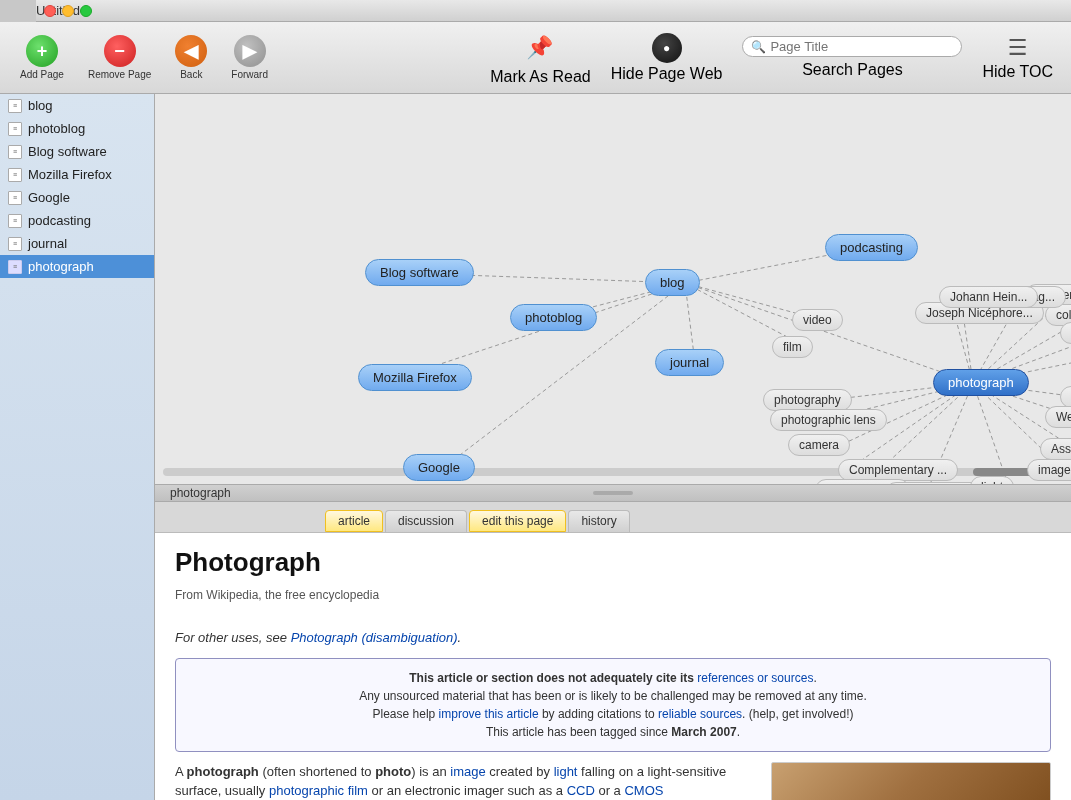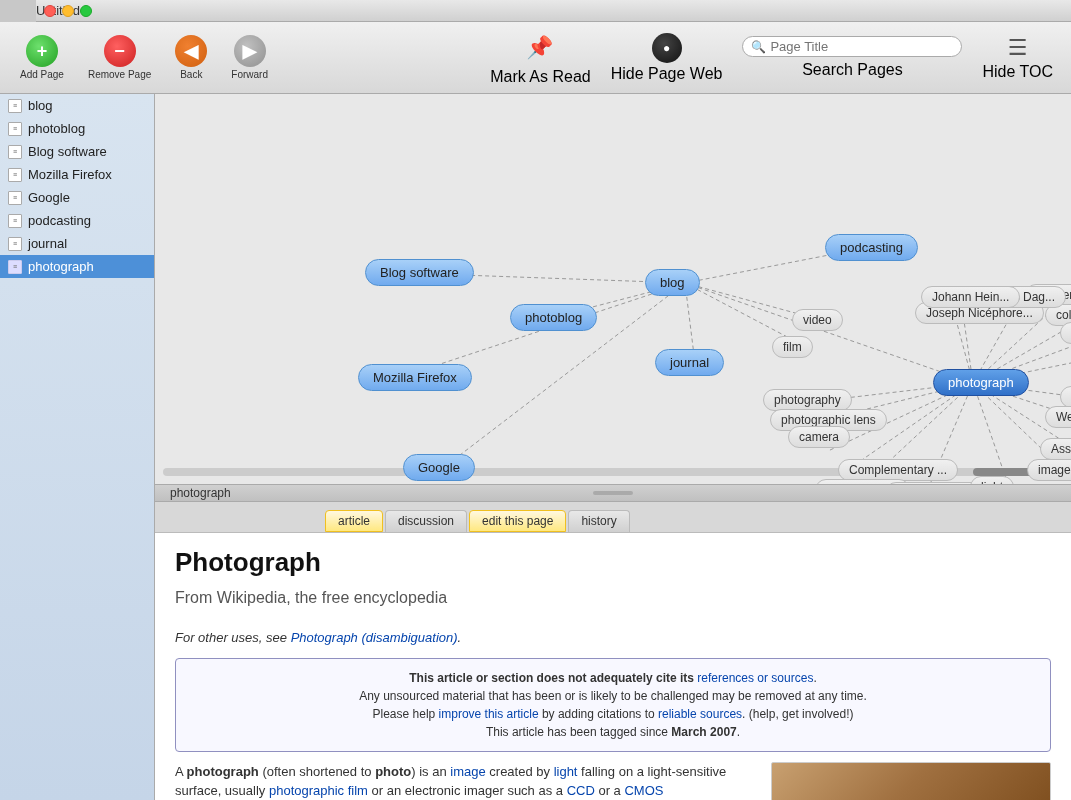--- a/index.html
+++ b/index.html
@@ -262,21 +262,21 @@
     .tab.highlighted { border: 1px solid #f0c020; background: linear-gradient(to bottom, #fff8e0, #ffe880); }
 
     
     #article-content {
       padding: 10px 20px 20px 20px;
       font-size: 13px;
       color: #333;
       line-height: 1.5;
     }
     #article-content h1 { font-size: 26px; font-weight: bold; color: #111; margin-bottom: 4px; }
-    #article-content .from-wikipedia { font-size: 16px; color: #555; margin-bottom: 18px; }
+    #article-content .from-wikipedia { font-size: 12px; color: #555; margin-bottom: 24px; }
     #article-content .italic-note { font-style: italic; font-size: 13px; margin-bottom: 10px; color: #333; }
     #article-content .italic-note a { color: #0645ad; text-decoration: none; }
     .citation-box {
       background: #f8f8ff;
       border: 1px solid #9090c0;
       border-radius: 4px;
       padding: 10px 20px;
       margin: 10px 0;
       text-align: center;
       font-size: 12px;
@@ -444,37 +444,37 @@
     <div class="map-node node-blue" style="left: 490px; top: 175px;">blog</div>
         <div class="map-node node-blue" style="left: 355px; top: 210px;">photoblog</div>
         <div class="map-node node-blue" style="left: 210px; top: 165px;">Blog software</div>
         <div class="map-node node-blue" style="left: 203px; top: 270px;">Mozilla Firefox</div>
         <div class="map-node node-blue" style="left: 248px; top: 360px;">Google</div>
         <div class="map-node node-blue" style="left: 500px; top: 255px;">journal</div>
         <div class="map-node node-blue" style="left: 670px; top: 140px;">podcasting</div>
         <div class="map-node node-selected" style="left: 778px; top: 275px;">photograph</div>
         <div class="map-node node-light" style="left: 608px; top: 295px;">photography</div>
         <div class="map-node node-light" style="left: 615px; top: 315px;">photographic lens</div>
-        <div class="map-node node-light" style="left: 633px; top: 332px;">camera</div>
+        <div class="map-node node-light" style="left: 633px; top: 340px;">camera</div>
         <div class="map-node node-light" style="left: 683px; top: 365px;">Complementary ...</div>
         <div class="map-node node-light" style="left: 660px; top: 385px;">Charge-cou...</div>
         <div class="map-node node-light" style="left: 730px; top: 388px;">photographic film</div>
         <div class="map-node node-light" style="left: 815px; top: 382px;">light</div>
         <div class="map-node node-light" style="left: 872px; top: 365px;">image</div>
         <div class="map-node node-light" style="left: 637px; top: 215px;">video</div>
         <div class="map-node node-light" style="left: 617px; top: 242px;">film</div>
         <div class="map-node node-light" style="left: 870px; top: 190px;">daguerreotype</div>
         <div class="map-node node-light" style="left: 890px; top: 210px;">collodion process</div>
         <div class="map-node node-light" style="left: 905px; top: 228px;">Albumen print</div>
         <div class="map-node node-light" style="left: 905px; top: 292px;">Photograph (disa...</div>
         <div class="map-node node-light" style="left: 890px; top: 312px;">West Berlin</div>
         <div class="map-node node-light" style="left: 885px; top: 344px;">Associated Press</div>
         <div class="map-node node-light" style="left: 760px; top: 208px;">Joseph Nicéphore...</div>
         <div class="map-node node-light" style="left: 825px; top: 192px;">Louis Dag...</div>
-        <div class="map-node node-light" style="left: 766px; top: 192px;">Johann Hein...</div>
+        <div class="map-node node-light" style="left: 784px; top: 192px;">Johann Hein...</div>
       </div>
 
     <div id="divider">
       <span class="divider-label">photograph</span>
       <div class="divider-handle"></div>
     </div>
 
     <div style="flex:1;display:flex;flex-direction:column;overflow:hidden;">
       <div id="tabs">
 

